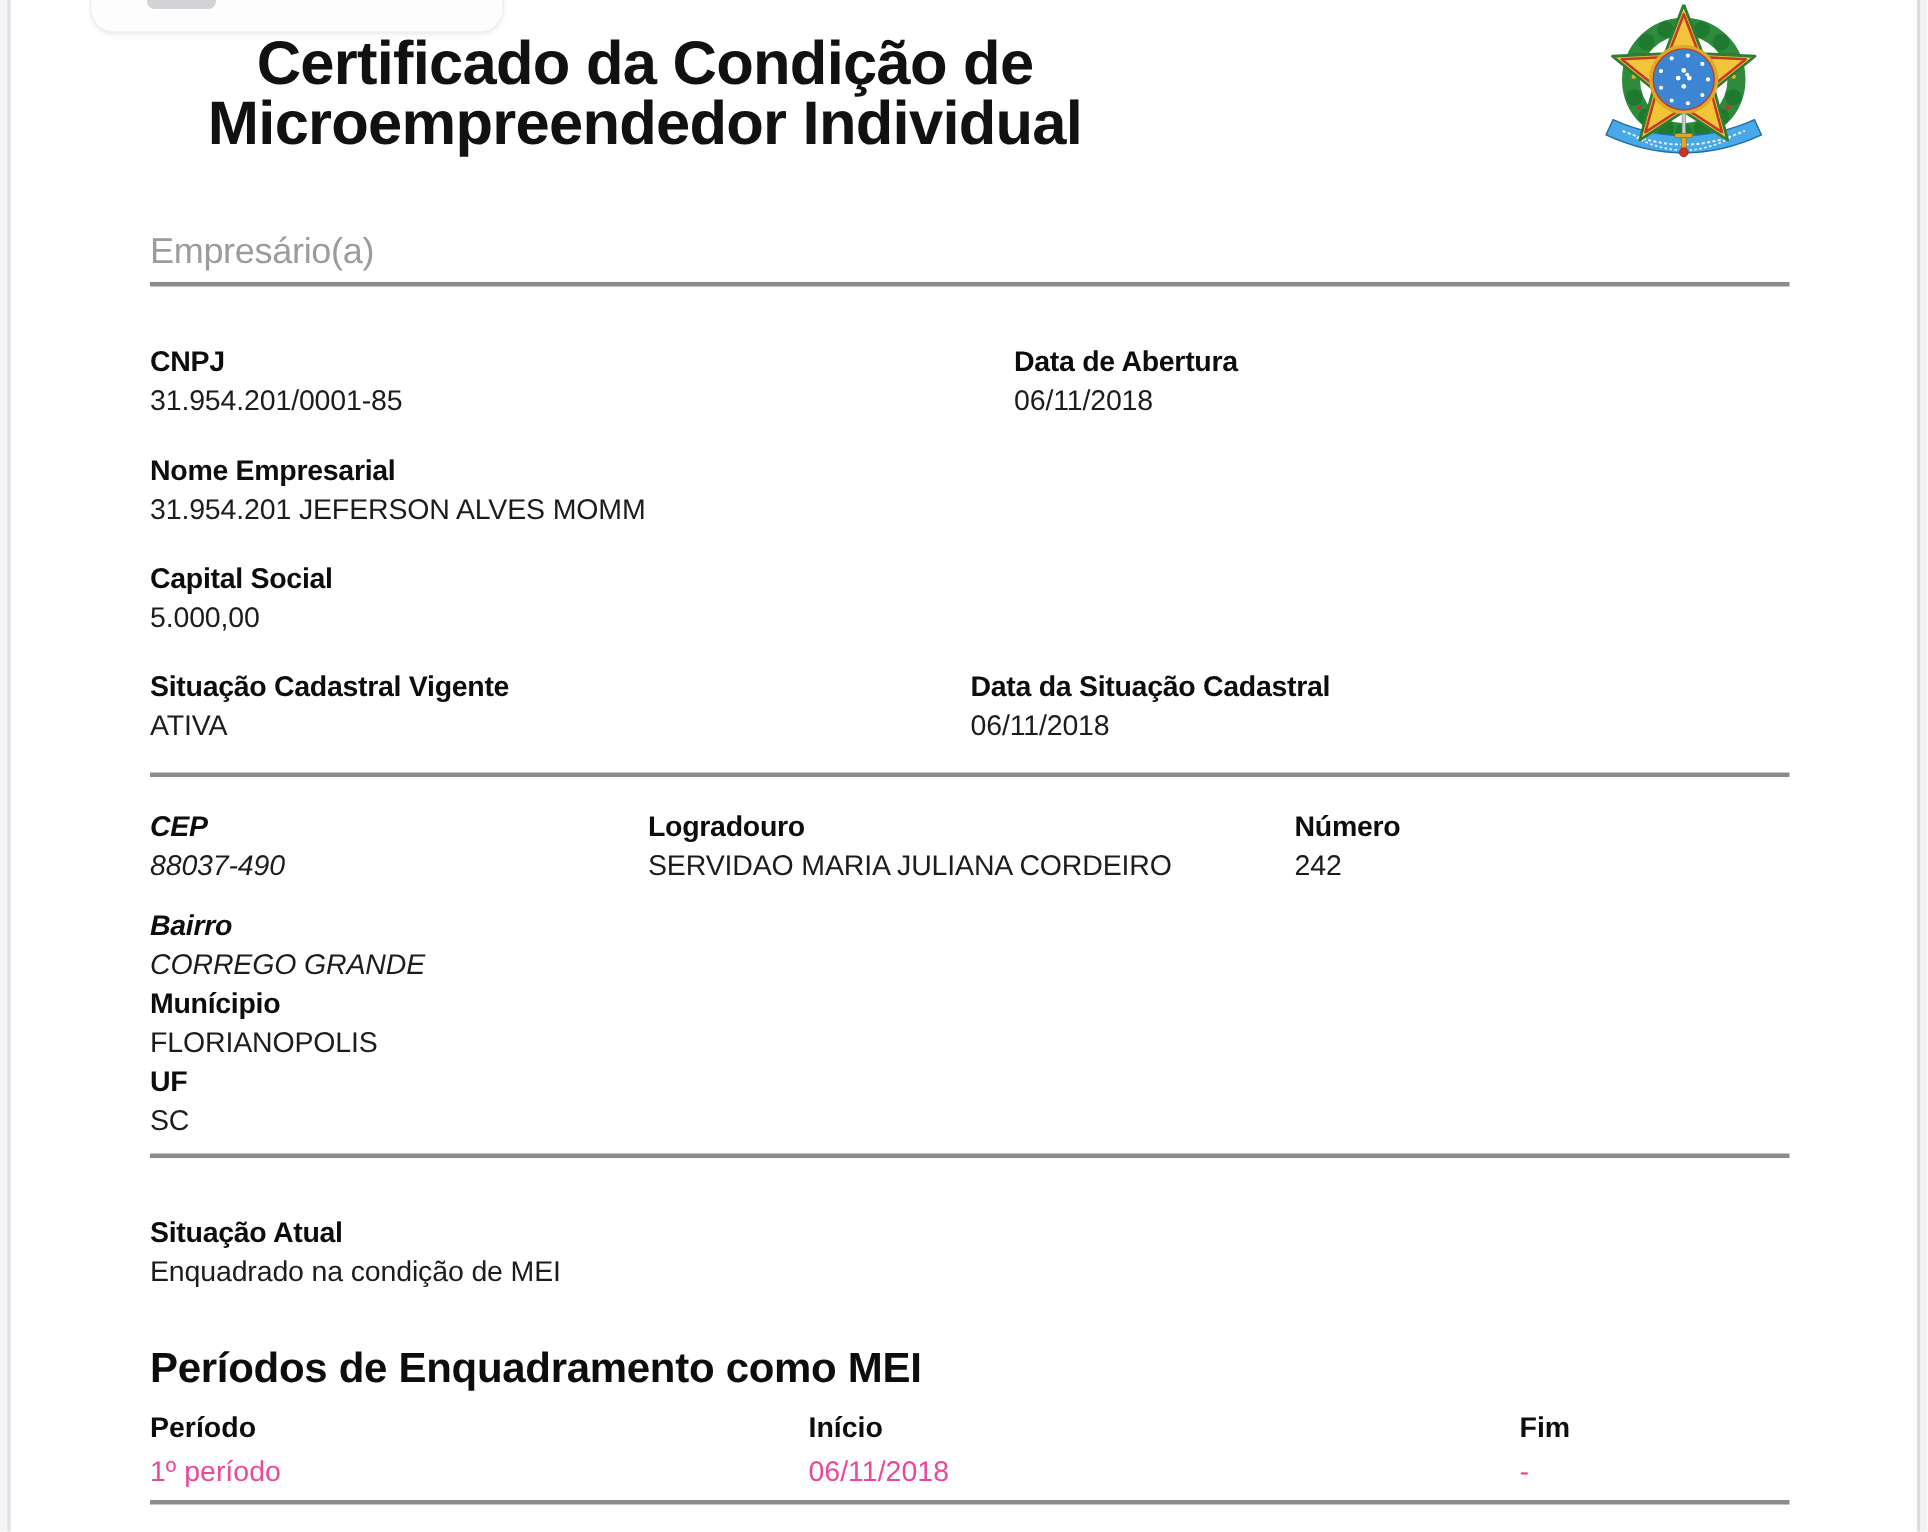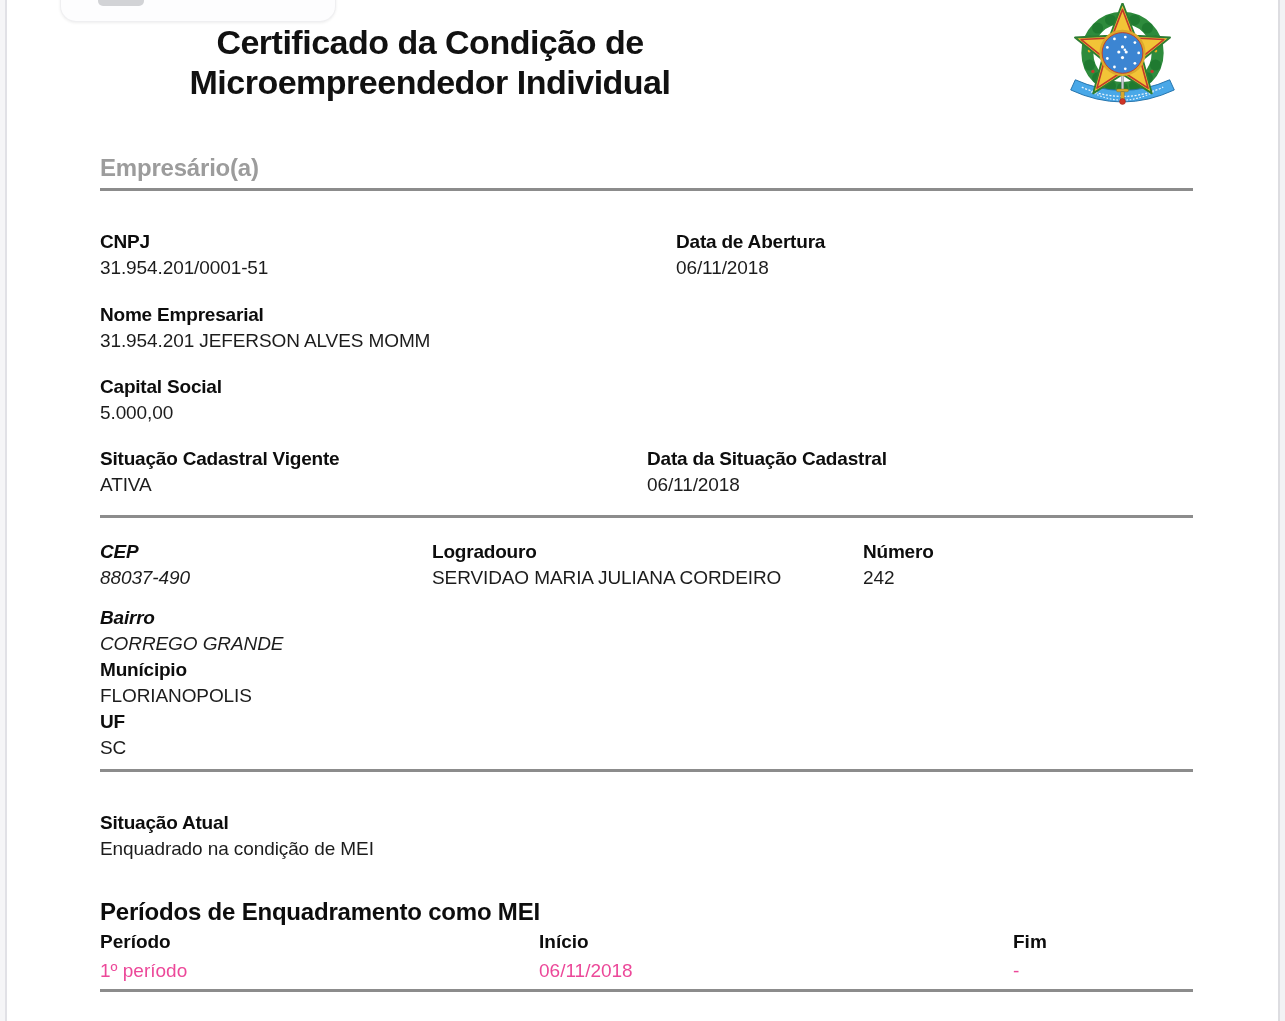--- a/index.html
+++ b/index.html
@@ -34,25 +34,25 @@
   }
   
   .arms { position: absolute; left: 1066px; top: 3px; width: 113px; height: 111px; }
 
   
   .content { position: absolute; left: 100px; top: 0; width: 1095px; }
 
   .doc-title {
     margin-top: 22px; width: 660px;
     text-align: center;
-    font-size: 34px; font-weight: 700; line-height: 40px;
+    font-size: 41px; font-weight: 700; line-height: 40px;
     letter-spacing: -0.5px; color: #111;
   }
   .section-header {
-    font-size: 24px; font-weight: 700; color: #9c9c9c;
+    font-size: 24px; font-weight: 400; color: #9c9c9c;
     letter-spacing: -0.2px; line-height: 28px;
   }
   .hdr-empresario { margin-top: 52px; }
   .hdr-endereco  { margin-top: 20px; }
 
   .row { display: flex; }
   .field { display: block; }
   .flabel { font-size: 19px; font-weight: 700; line-height: 26px; color: #0d0d0d; letter-spacing: -0.2px; }
   .fvalue { font-size: 19px; font-weight: 400; line-height: 26px; color: #1c1c1c; letter-spacing: -0.1px; }
 
@@ -73,22 +73,22 @@
   .mt-cnpj   { margin-top: 38px; }
   .mt-nomeemp{ margin-top: 21px; }
   .mt-cap    { margin-top: 20px; }
   .mt-sit    { margin-top: 20px; }
   .mt-div2   { margin-top: 17px; }
   .mt-cep    { margin-top: 21px; }
   .mt-bairro { margin-top: 14px; flex-direction: column; }
   .mt-div3   { margin-top: 8px; }
   .mt-sitatu { margin-top: 38px; }
   .mt-per    { margin-top: 37px; }
-  .per-title { font-size: 24px; font-weight: 700; line-height: 26px; color: #0d0d0d; letter-spacing: -0.2px; }
-  .mt-phead  { margin-top: 4px; }
+  .per-title { font-size: 28px; font-weight: 700; line-height: 26px; color: #0d0d0d; letter-spacing: -0.2px; }
+  .mt-phead  { margin-top: 15px; }
   .mt-prow   { margin-top: 3px; }
   .mt-div4   { margin-top: 5px; }
   .cell-h { font-size: 19px; font-weight: 700; line-height: 26px; color: #0d0d0d; }
   .cell-v { font-size: 19px; font-weight: 400; line-height: 26px; color: #ec4899; }
 </style>
 </head>
 <body>
 
 <div>
 
@@ -165,21 +165,21 @@
     </div>
 
     <div class="section-header hdr-empresario">Empresário(a)</div>
 
 
     <div class="divider mt-div1"></div>
 
     <div class="row mt-cnpj">
       <div class="field c-576">
         <div class="flabel">CNPJ</div>
-        <div class="fvalue">31.954.201/0001-51</div>
+        <div class="fvalue">31.954.201/0001-85</div>
       </div>
       <div class="field c-rest">
         <div class="flabel">Data de Abertura</div>
         <div class="fvalue">06/11/2018</div>
       </div>
     </div>
 
     <div class="field mt-nomeemp">
       <div class="flabel">Nome Empresarial</div>
       <div class="fvalue">31.954.201 JEFERSON ALVES MOMM</div>

